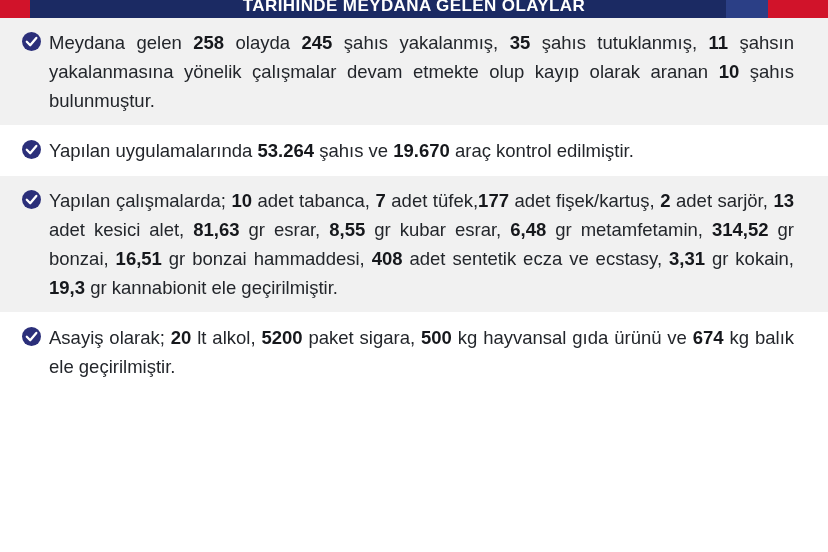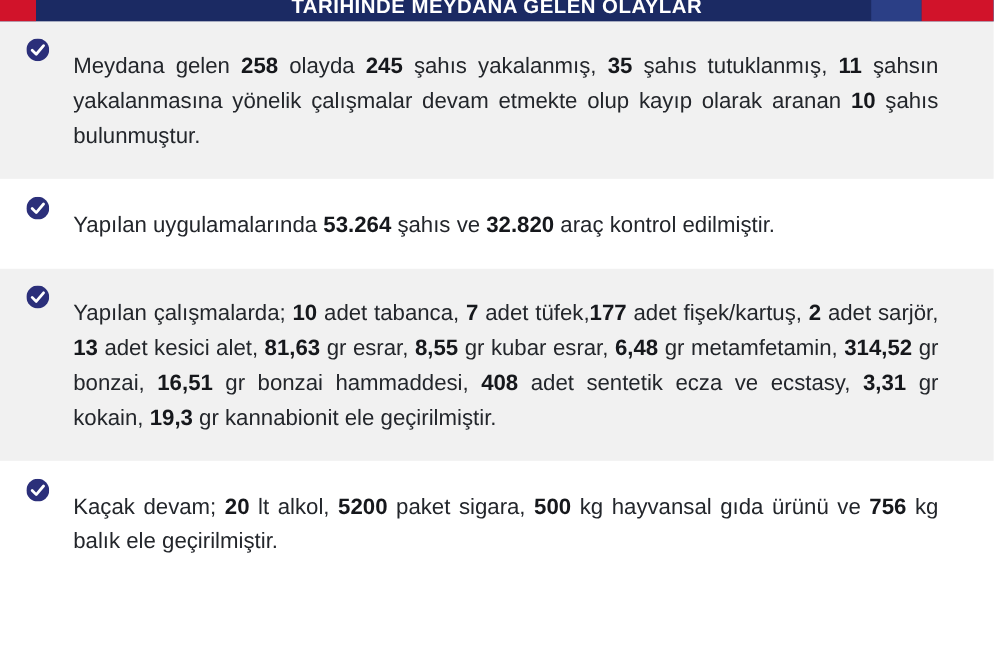--- a/index.html
+++ b/index.html
@@ -97,21 +97,21 @@
     color: #23262b;
     text-align: justify;
     text-justify: inter-word;
     hyphens: none;
   }
   .block-text .b {
     font-weight: bold;
     color: #16181c;
   }
   .para {
-    margin: 12px;
+    margin: 0;
   }
   .divider {
     height: 1px;
     background: #ffffff;
   }
 </style>
 </head>
 <body>
 
 <div class="page">
@@ -140,21 +140,21 @@
       <div class="divider"></div>
       <div class="block plain">
         <div class="block-inner">
           <span class="check-icon">
             <svg width="19" height="19" viewBox="0 0 19 19">
               <circle cx="9.5" cy="9.5" r="9.5" fill="#2b2f7a"></circle>
               <path d="M4.8 9.8 L8.2 13.2 L14.3 6.0" stroke="#ffffff" stroke-width="2.3" fill="none" stroke-linecap="round" stroke-linejoin="round"></path>
             </svg>
           </span>
           <div class="block-text">
-            <p class="para"><span>Yapılan uygulamalarında </span><span class="b">53.264</span><span> şahıs ve </span><span class="b">32.820</span><span>  araç kontrol edilmiştir.</span></p>
+            <p class="para"><span>Yapılan uygulamalarında </span><span class="b">53.264</span><span> şahıs ve </span><span class="b">19.670</span><span>  araç kontrol edilmiştir.</span></p>
           </div>
         </div>
       </div>
       <div class="divider"></div>
       <div class="block alt">
         <div class="block-inner">
           <span class="check-icon">
             <svg width="19" height="19" viewBox="0 0 19 19">
               <circle cx="9.5" cy="9.5" r="9.5" fill="#2b2f7a"></circle>
               <path d="M4.8 9.8 L8.2 13.2 L14.3 6.0" stroke="#ffffff" stroke-width="2.3" fill="none" stroke-linecap="round" stroke-linejoin="round"></path>
@@ -168,19 +168,19 @@
       <div class="divider"></div>
       <div class="block plain">
         <div class="block-inner">
           <span class="check-icon">
             <svg width="19" height="19" viewBox="0 0 19 19">
               <circle cx="9.5" cy="9.5" r="9.5" fill="#2b2f7a"></circle>
               <path d="M4.8 9.8 L8.2 13.2 L14.3 6.0" stroke="#ffffff" stroke-width="2.3" fill="none" stroke-linecap="round" stroke-linejoin="round"></path>
             </svg>
           </span>
           <div class="block-text">
-            <p class="para"><span>Kaçak devam; </span><span class="b">20</span><span> lt alkol, </span><span class="b">5200</span><span> paket sigara, </span><span class="b">500</span><span> kg hayvansal gıda ürünü ve </span><span class="b">756</span><span> kg balık ele geçirilmiştir.</span></p>
+            <p class="para"><span>Asayiş olarak; </span><span class="b">20</span><span> lt alkol, </span><span class="b">5200</span><span> paket sigara, </span><span class="b">500</span><span> kg hayvansal gıda ürünü ve </span><span class="b">674</span><span> kg balık ele geçirilmiştir.</span></p>
           </div>
         </div>
       </div>
     </div>
 
 </div>
 
 </body></html>

